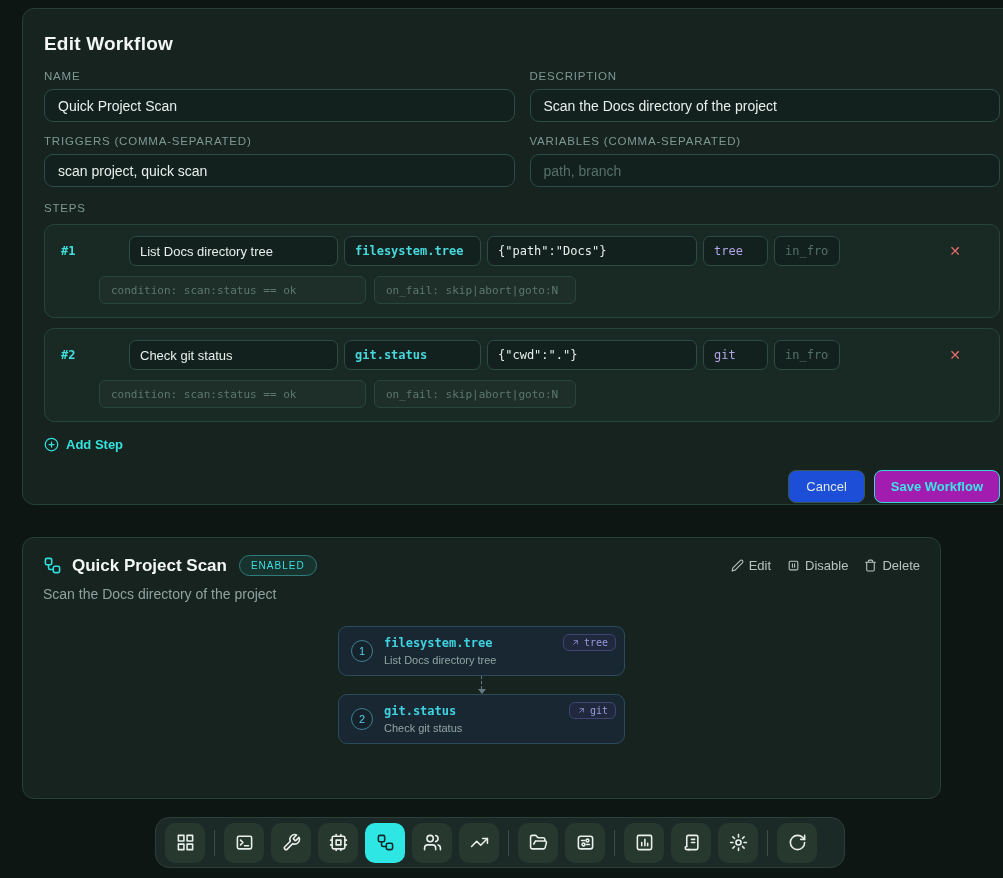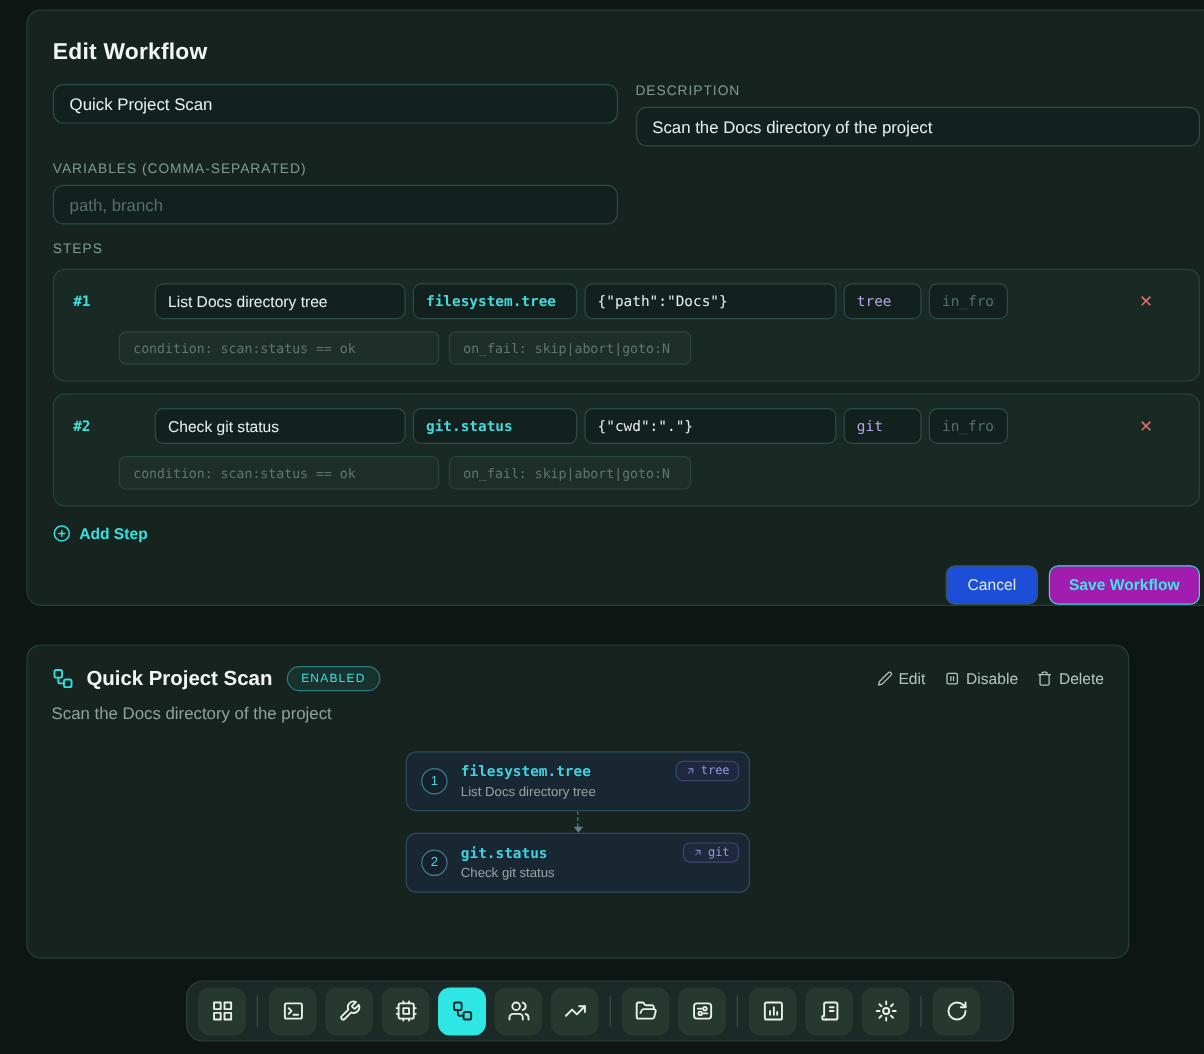--- a/index.html
+++ b/index.html
@@ -78,25 +78,30 @@
   svg { fill:none; stroke-width:2; stroke-linecap:round; stroke-linejoin:round; }
 </style>
 </head>
 <body>
 
 <div class="panel editor">
   <h1>Edit Workflow</h1>
 
   <div class="fieldgrid">
     <div>
+      <label class="flabel">NAME</label>
       <input class="tinput" type="text" value="Quick Project Scan" style="">
     </div>
     <div>
       <label class="flabel">DESCRIPTION</label>
       <input class="tinput" type="text" value="Scan the Docs directory of the project" style="">
+    </div>
+    <div>
+      <label class="flabel">TRIGGERS (COMMA-SEPARATED)</label>
+      <input class="tinput" type="text" value="scan project, quick scan" style="">
     </div>
     <div>
       <label class="flabel">VARIABLES (COMMA-SEPARATED)</label>
       <input class="tinput" type="text" placeholder="path, branch" style="">
     </div>
   </div>
 
   <span class="steps-label">STEPS</span>
 
   

